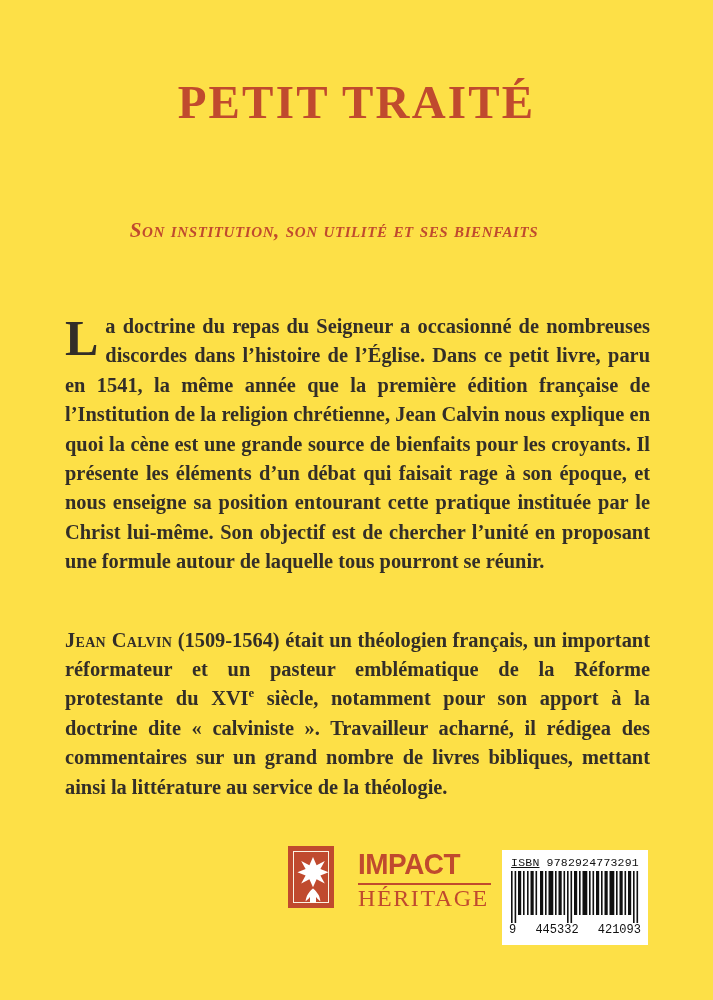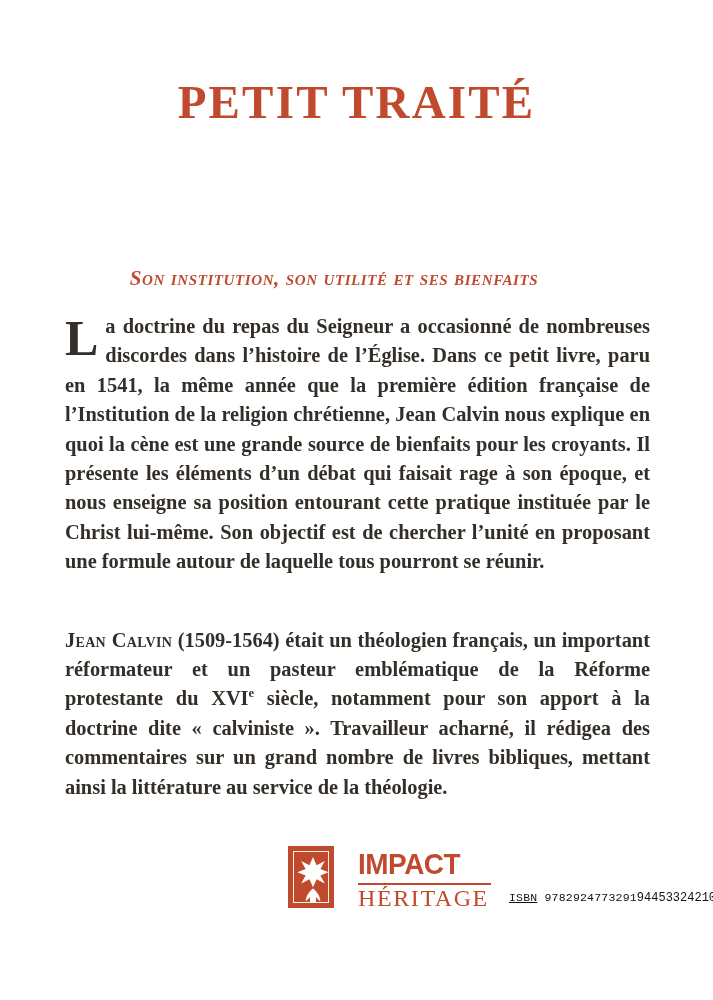--- a/index.html
+++ b/index.html
@@ -13,21 +13,21 @@
     font-family: "Liberation Serif", "DejaVu Serif", serif;
     color: #332e28;
     overflow: hidden;
     position: relative;
   }
 
   .cover {
     position: relative;
     width: 713px;
     height: 1000px;
-    background: #ffffff;
+    background: #fde047;
     box-sizing: border-box;
   }
 
   
   .title-block {
     position: absolute;
     left: 0;
     top: 72px;
     width: 713px;
     text-align: center;
@@ -50,21 +50,20 @@
     width: 668px;
     text-align: center;
     color: #c04a2e;
     font-family: "Liberation Serif", "DejaVu Serif", serif;
     font-style: italic;
     font-weight: bold;
     font-size: 21px;
     font-variant: small-caps;
     letter-spacing: 0.6px;
     white-space: nowrap;
-    margin-top: 48px;
   }
 
   
   .copy {
     position: absolute;
     left: 65px;
     top: 312px;
     width: 585px;
   }
   p.para {
@@ -158,21 +157,21 @@
   .barcode-panel {
     position: absolute;
     left: 502px;
     top: 850px;
     width: 146px;
     height: 95px;
     background: #ffffff;
     box-sizing: border-box;
     padding: 6px 7px 5px 7px;
     display: flex;
-    flex-direction: row;
+    flex-direction: column;
     align-items: center;
   }
   .isbn-line {
     font-family: "Liberation Mono", "DejaVu Sans Mono", monospace;
     font-size: 11.5px;
     line-height: 13px;
     color: #111111;
     letter-spacing: 0.2px;
     white-space: nowrap;
     margin-bottom: 2px;

